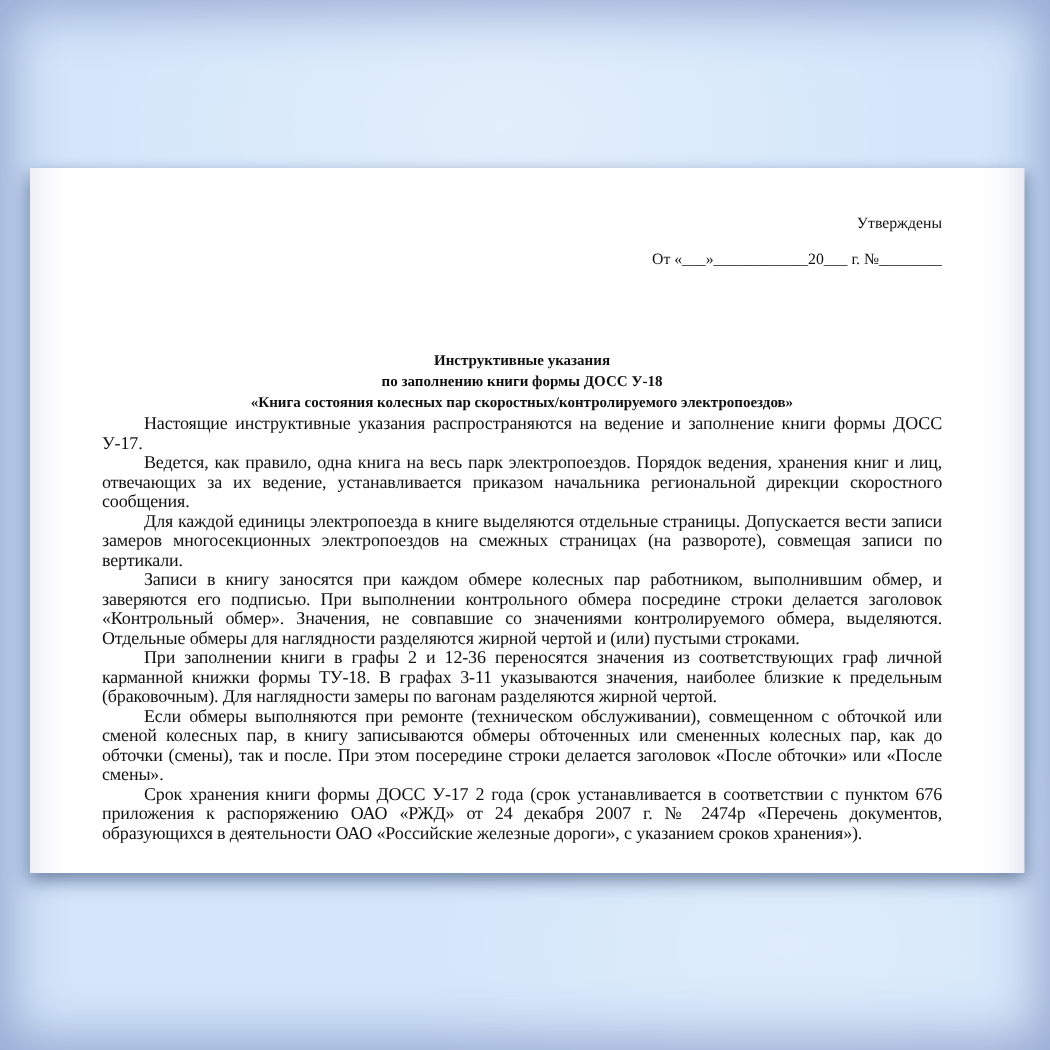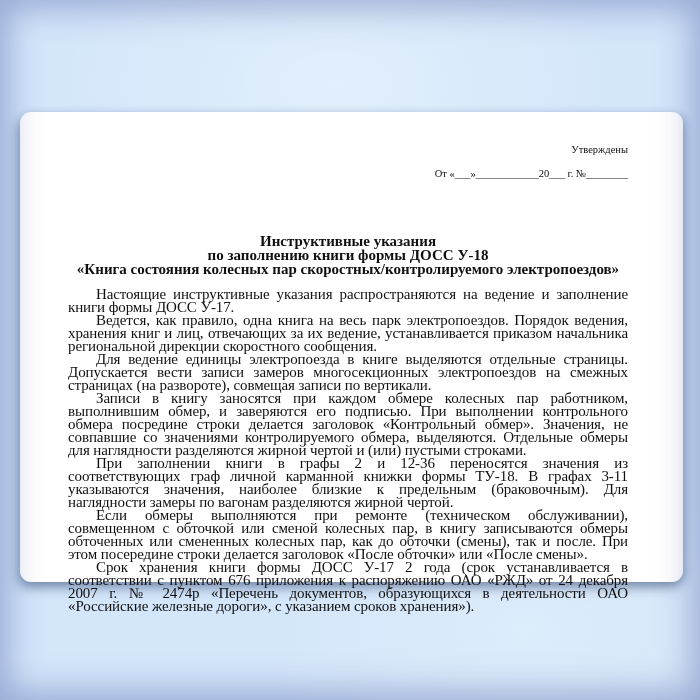--- a/index.html
+++ b/index.html
@@ -31,38 +31,37 @@
     top: 112px;
     width: 663px;
     height: 470px;
     background: #ffffff;
     box-shadow: -3px 6px 12px rgba(60, 82, 125, 0.45), 3px 3px 8px rgba(60, 82, 125, 0.30);
     box-sizing: border-box;
     padding: 26px 55px 0 48px;
     font-family: "Liberation Serif", "DejaVu Serif", serif;
     color: #101010;
     z-index: 1;
-    border-radius: 11px;
   }
   .approval {
     text-align: right;
     font-size: 10.5px;
     line-height: 24px;
     white-space: nowrap;
   }
   .doc-title {
     margin-top: 48px;
     text-align: center;
     font-weight: bold;
-    font-size: 15px;
+    font-size: 10px;
     line-height: 14px;
   }
   .doc-body {
-    margin-top: 12px;
-    font-size: 15px;
+    margin-top: 0;
+    font-size: 12px;
     line-height: 13px;
     letter-spacing: -0.1px;
   }
   .doc-body p {
     margin: 0;
     text-align: justify;
     text-indent: 28px;
   }
 </style>
 </head>
@@ -75,21 +74,21 @@
       <div>От «___»____________20___ г. №________</div>
     </div>
     <div class="doc-title">
       <div>Инструктивные указания</div>
       <div>по заполнению книги формы ДОСС У-18</div>
       <div>«Книга состояния колесных пар скоростных/контролируемого электропоездов»</div>
     </div>
     <div class="doc-body">
       <p>Настоящие инструктивные указания распространяются на ведение и заполнение книги формы ДОСС У-17.</p>
       <p>Ведется, как правило, одна книга на весь парк электропоездов. Порядок ведения, хранения книг и лиц, отвечающих за их ведение, устанавливается приказом начальника региональной дирекции скоростного сообщения.</p>
-      <p>Для ведение единицы электропоезда в книге выделяются отдельные страницы. Допускается вести записи замеров многосекционных электропоездов на смежных страницах (на развороте), совмещая записи по вертикали.</p>
+      <p>Для каждой единицы электропоезда в книге выделяются отдельные страницы. Допускается вести записи замеров многосекционных электропоездов на смежных страницах (на развороте), совмещая записи по вертикали.</p>
       <p>Записи в книгу заносятся при каждом обмере колесных пар работником, выполнившим обмер, и заверяются его подписью. При выполнении контрольного обмера посредине строки делается заголовок «Контрольный обмер». Значения, не совпавшие со значениями контролируемого обмера, выделяются. Отдельные обмеры для наглядности разделяются жирной чертой и (или) пустыми строками.</p>
       <p>При заполнении книги в графы 2 и 12-36 переносятся значения из соответствующих граф личной карманной книжки формы ТУ-18. В графах 3-11 указываются значения, наиболее близкие к предельным (браковочным). Для наглядности замеры по вагонам разделяются жирной чертой.</p>
       <p>Если обмеры выполняются при ремонте (техническом обслуживании), совмещенном с обточкой или сменой колесных пар, в книгу записываются обмеры обточенных или смененных колесных пар, как до обточки (смены), так и после. При этом посередине строки делается заголовок «После обточки» или «После смены».</p>
       <p>Срок хранения книги формы ДОСС У-17 2 года (срок устанавливается в соответствии с пунктом 676 приложения к распоряжению ОАО «РЖД» от 24 декабря 2007 г. № 2474р «Перечень документов, образующихся в деятельности ОАО «Российские железные дороги», с указанием сроков хранения»).</p>
     </div>
   </div>
   <div class="vignette"></div>
 </div>
 
 </body></html>

